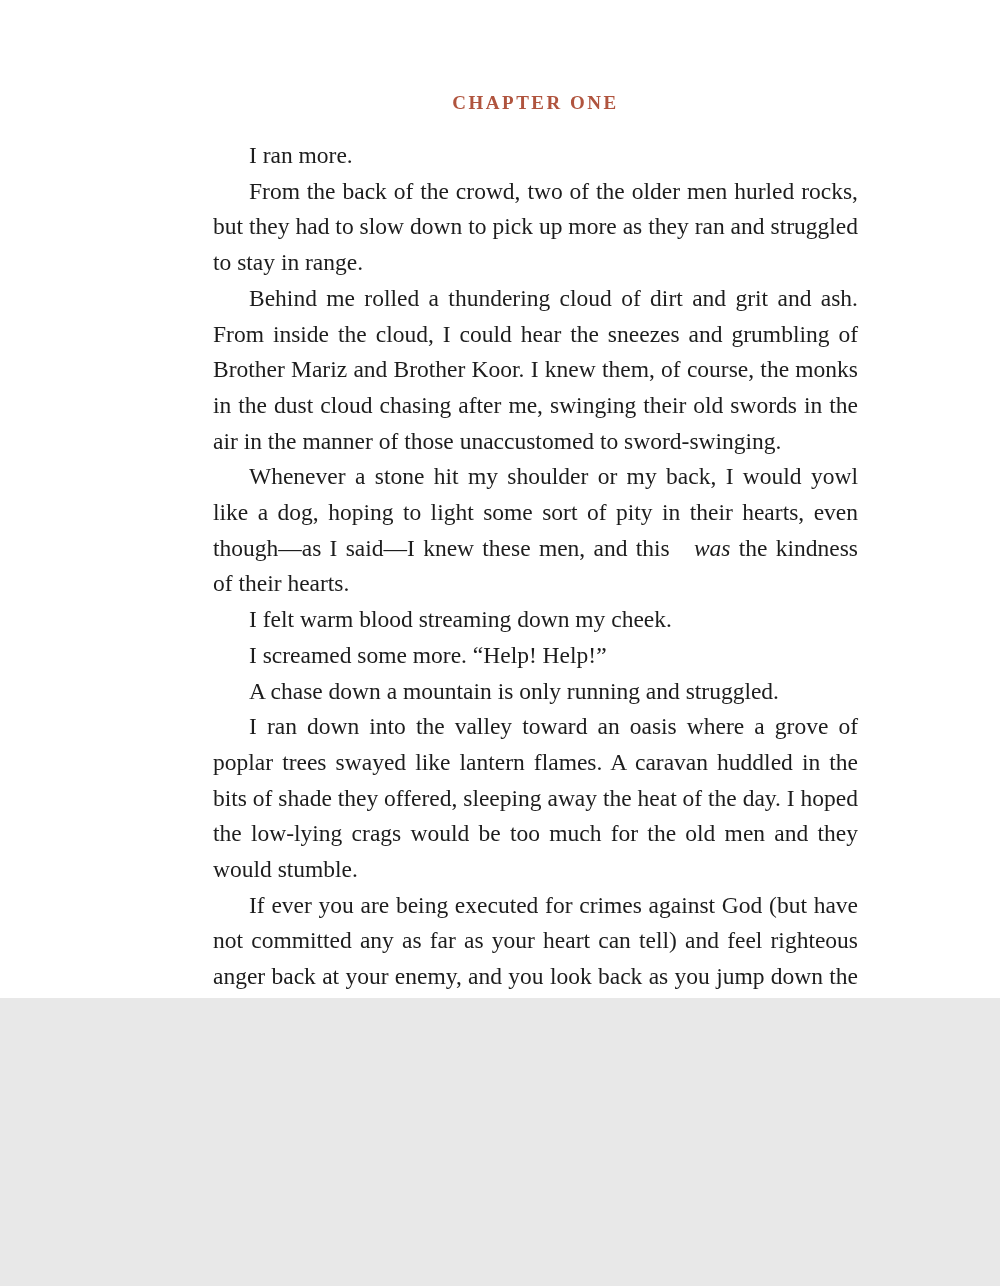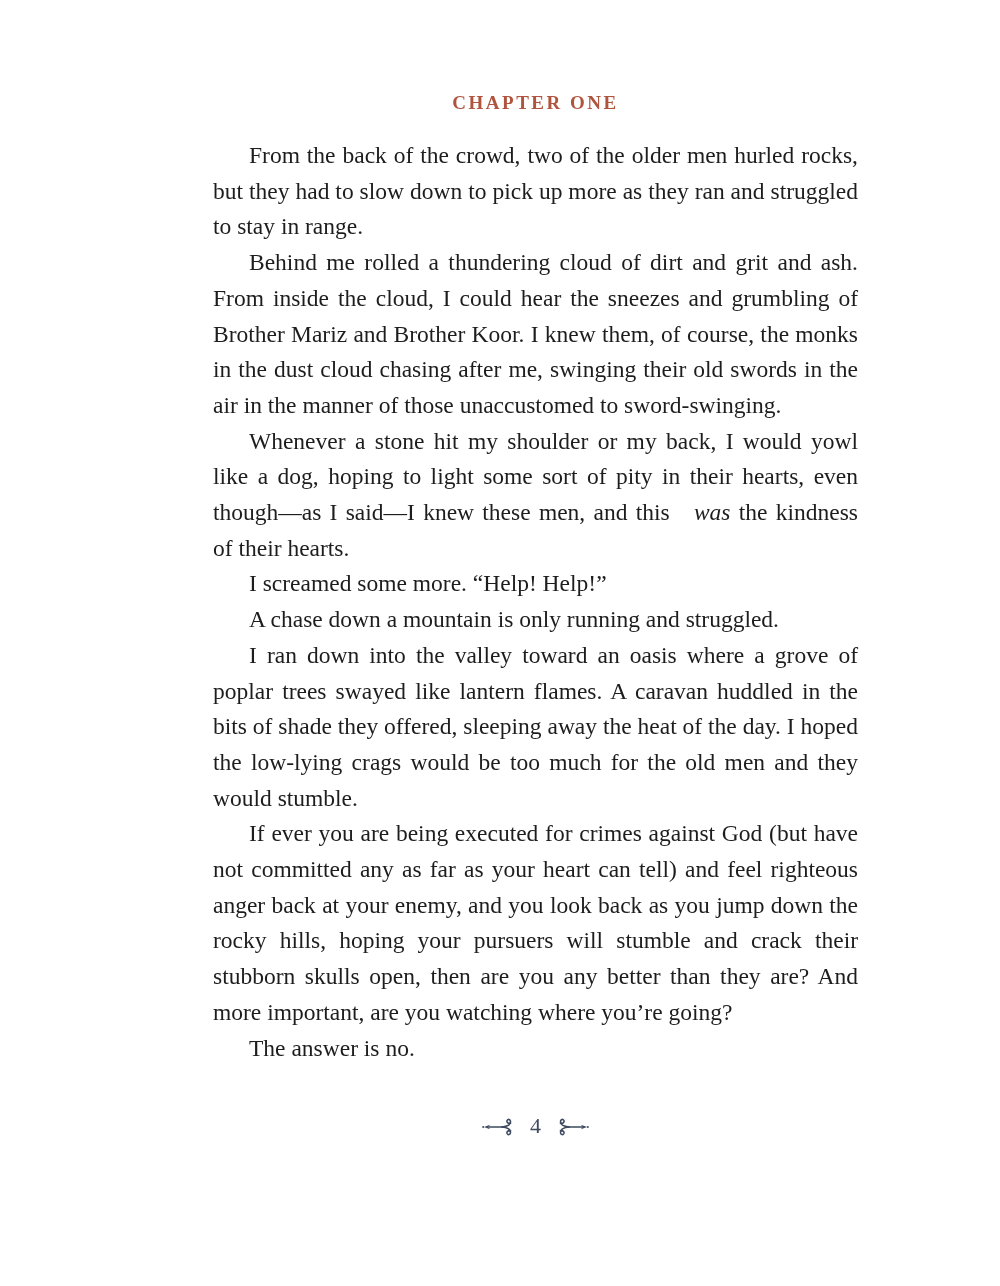--- a/index.html
+++ b/index.html
@@ -3,21 +3,21 @@
 <meta charset="utf-8">
 <style>
   html, body {
     margin: 0;
     padding: 0;
     background: #e8e8e8;
   }
   .book-page {
     position: relative;
     width: 1000px;
-    height: 1286px;
+    height: 998px;
     background: var(--bg-color, #ffffff);
     overflow: hidden;
     font-family: "Liberation Serif", serif;
   }
   .chapter-heading {
     position: absolute;
     top: 92px;
     left: 213px;
     width: 645px;
     margin: 0;
@@ -75,23 +75,25 @@
   }
 </style>
 </head>
 <body>
 
 <div class="book-page">
 
   <h1 class="chapter-heading">CHAPTER ONE</h1>
 
   <div class="body-text">
+      <p><span>I ran more.</span></p>
       <p><span>From the back of the crowd, two of the older men hurled rocks, but they had to slow down to pick up more as they ran and struggled to stay in range.</span></p>
       <p><span>Behind me rolled a thundering cloud of dirt and grit and ash. From inside the cloud, I could hear the sneezes and grumbling of Brother Mariz and Brother Koor. I knew them, of course, the monks in the dust cloud chasing after me, swinging their old swords in the air in the manner of those unaccustomed to sword-swinging.</span></p>
       <p><span>Whenever a stone hit my shoulder or my back, I would yowl like a dog, hoping to light some sort of pity in their hearts, even though—as I said—I knew these men, and this </span><i>was</i><span> the kindness of their hearts.</span></p>
+      <p><span>I felt warm blood streaming down my cheek.</span></p>
       <p><span>I screamed some more. “Help! Help!”</span></p>
       <p><span>A chase down a mountain is only running and struggled.</span></p>
       <p><span>I ran down into the valley toward an oasis where a grove of poplar trees swayed like lantern flames. A caravan huddled in the bits of shade they offered, sleeping away the heat of the day. I hoped the low-lying crags would be too much for the old men and they would stumble.</span></p>
       <p><span>If ever you are being executed for crimes against God (but have not committed any as far as your heart can tell) and feel righteous anger back at your enemy, and you look back as you jump down the rocky hills, hoping your pursuers will stumble and crack their stubborn skulls open, then are you any better than they are? And more important, are you watching where you’re going?</span></p>
       <p><span>The answer is no.</span></p>
     </div>
 
   <div class="page-footer">
     <svg class="ornament" viewBox="0 0 36 24" fill="none" stroke="currentColor" stroke-width="1.6" stroke-linecap="round" stroke-linejoin="round">
       <circle cx="2.2" cy="12" r="1" fill="currentColor" stroke="none"></circle>

